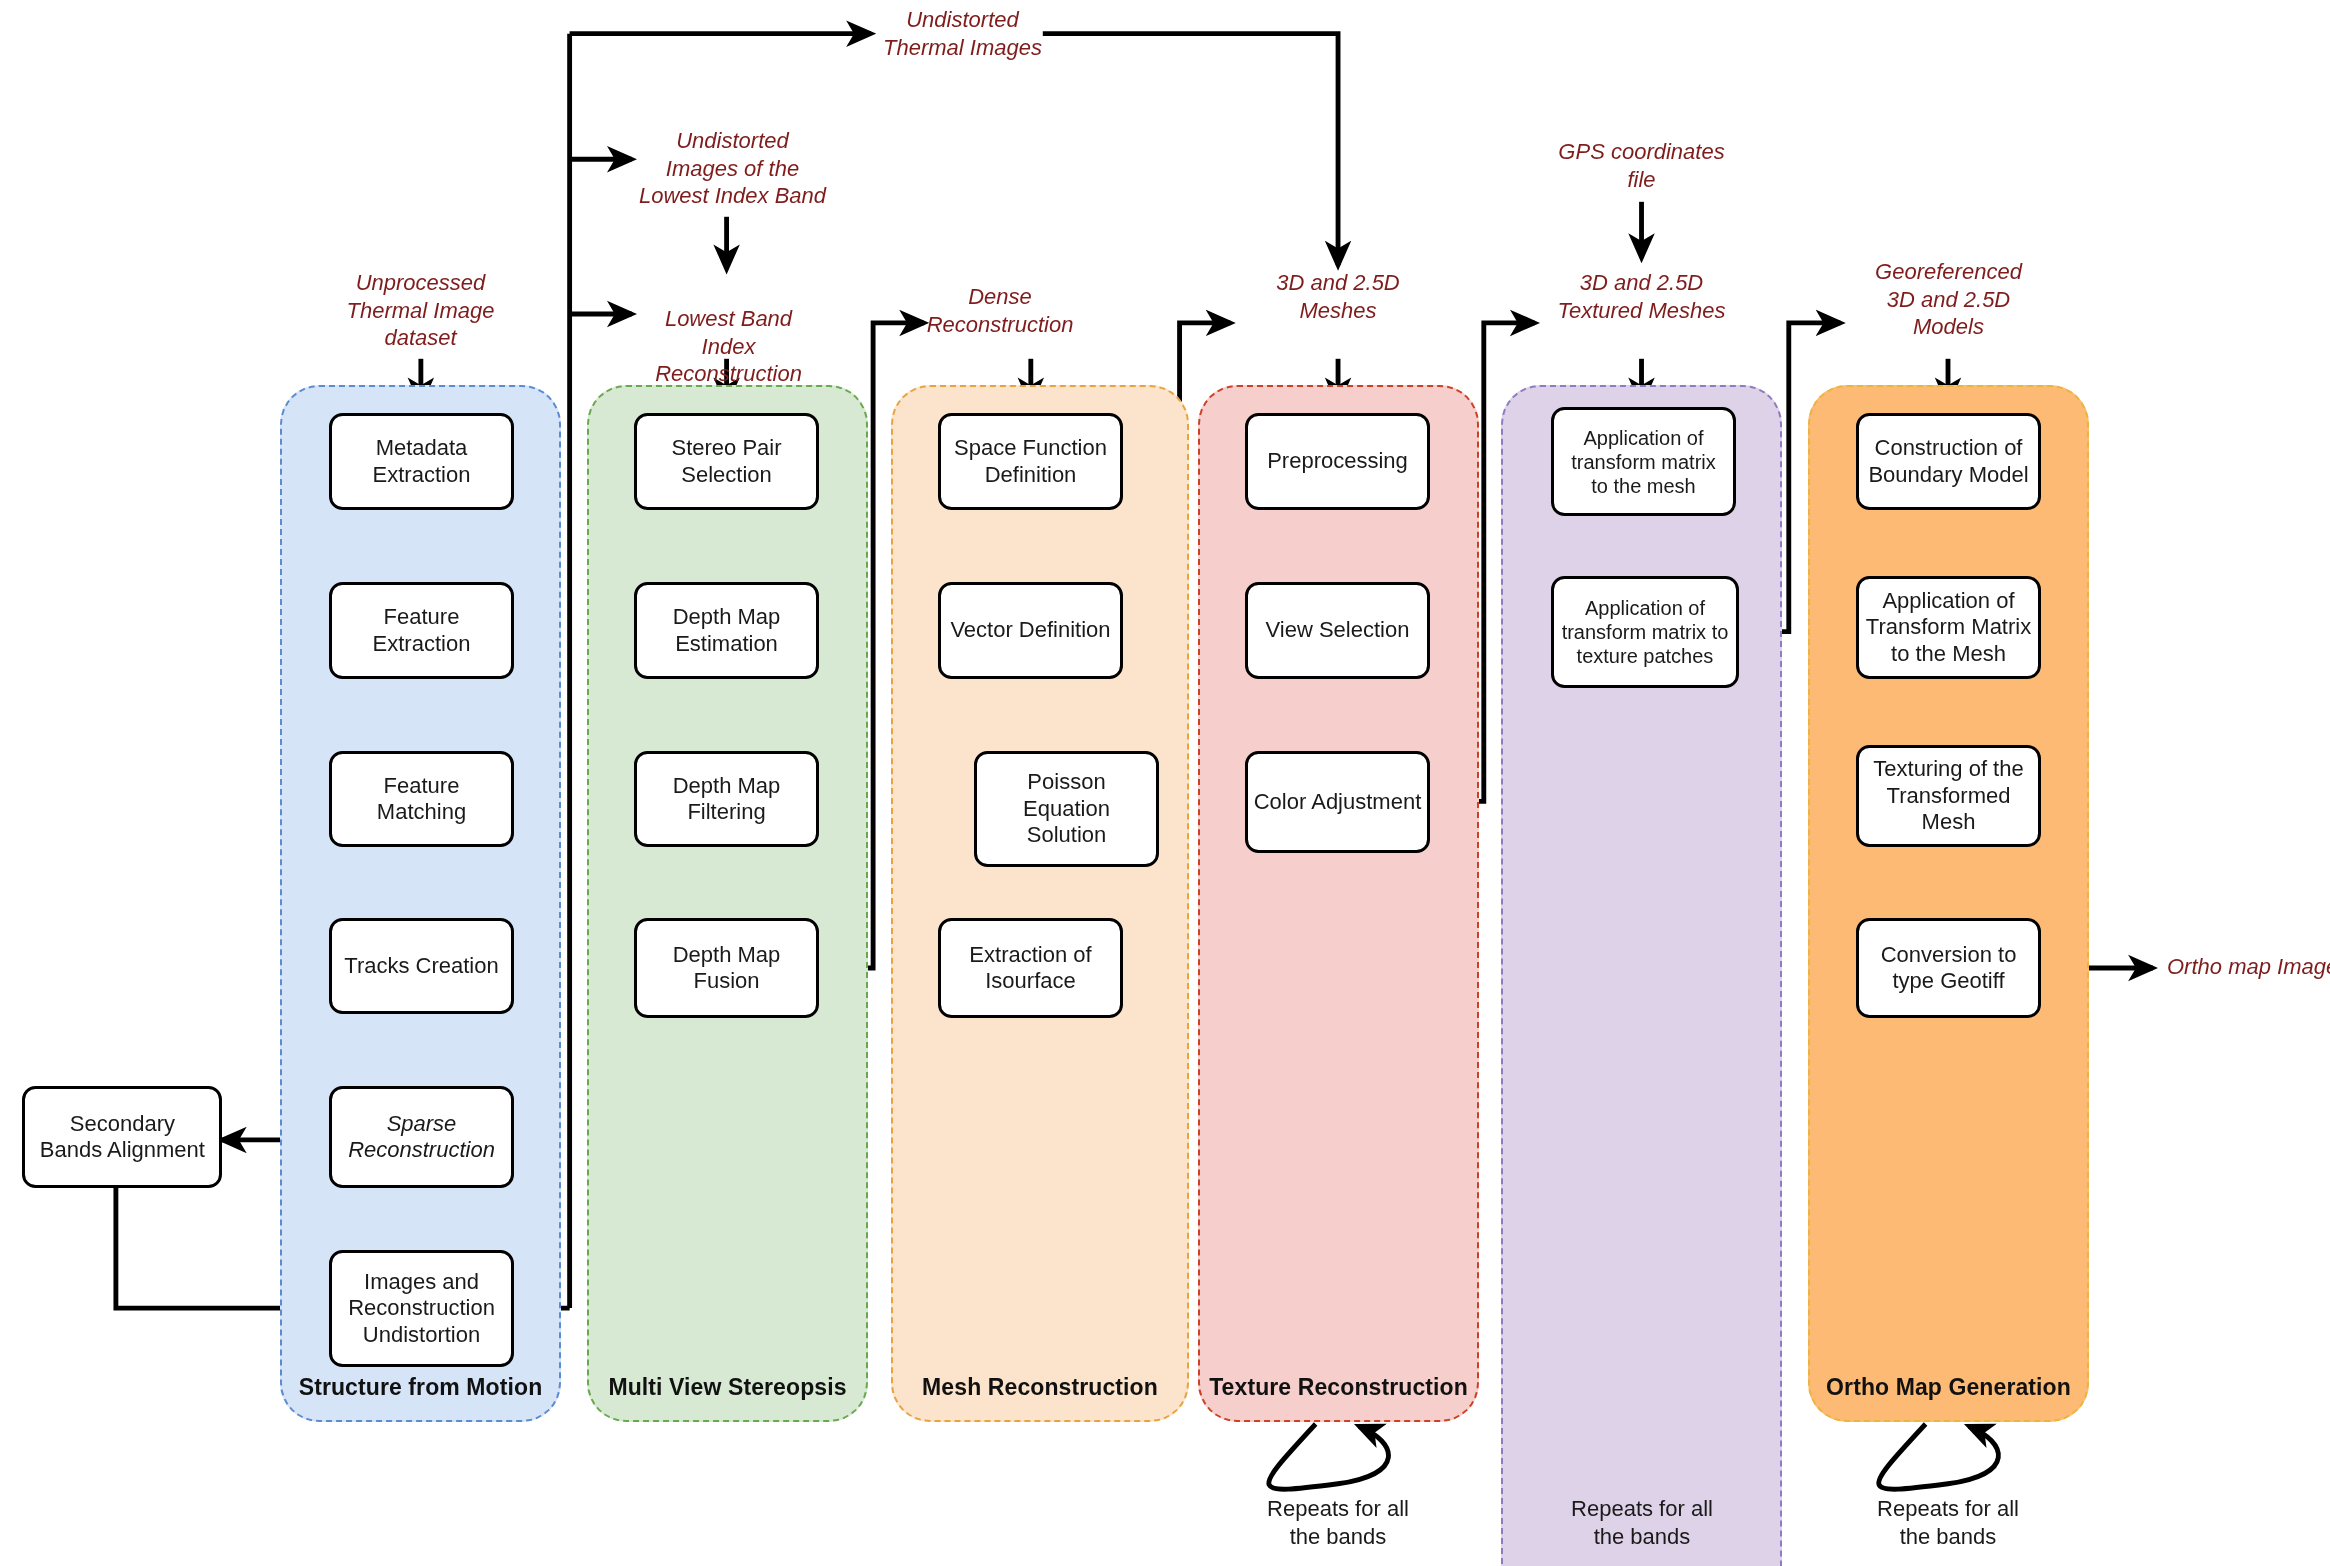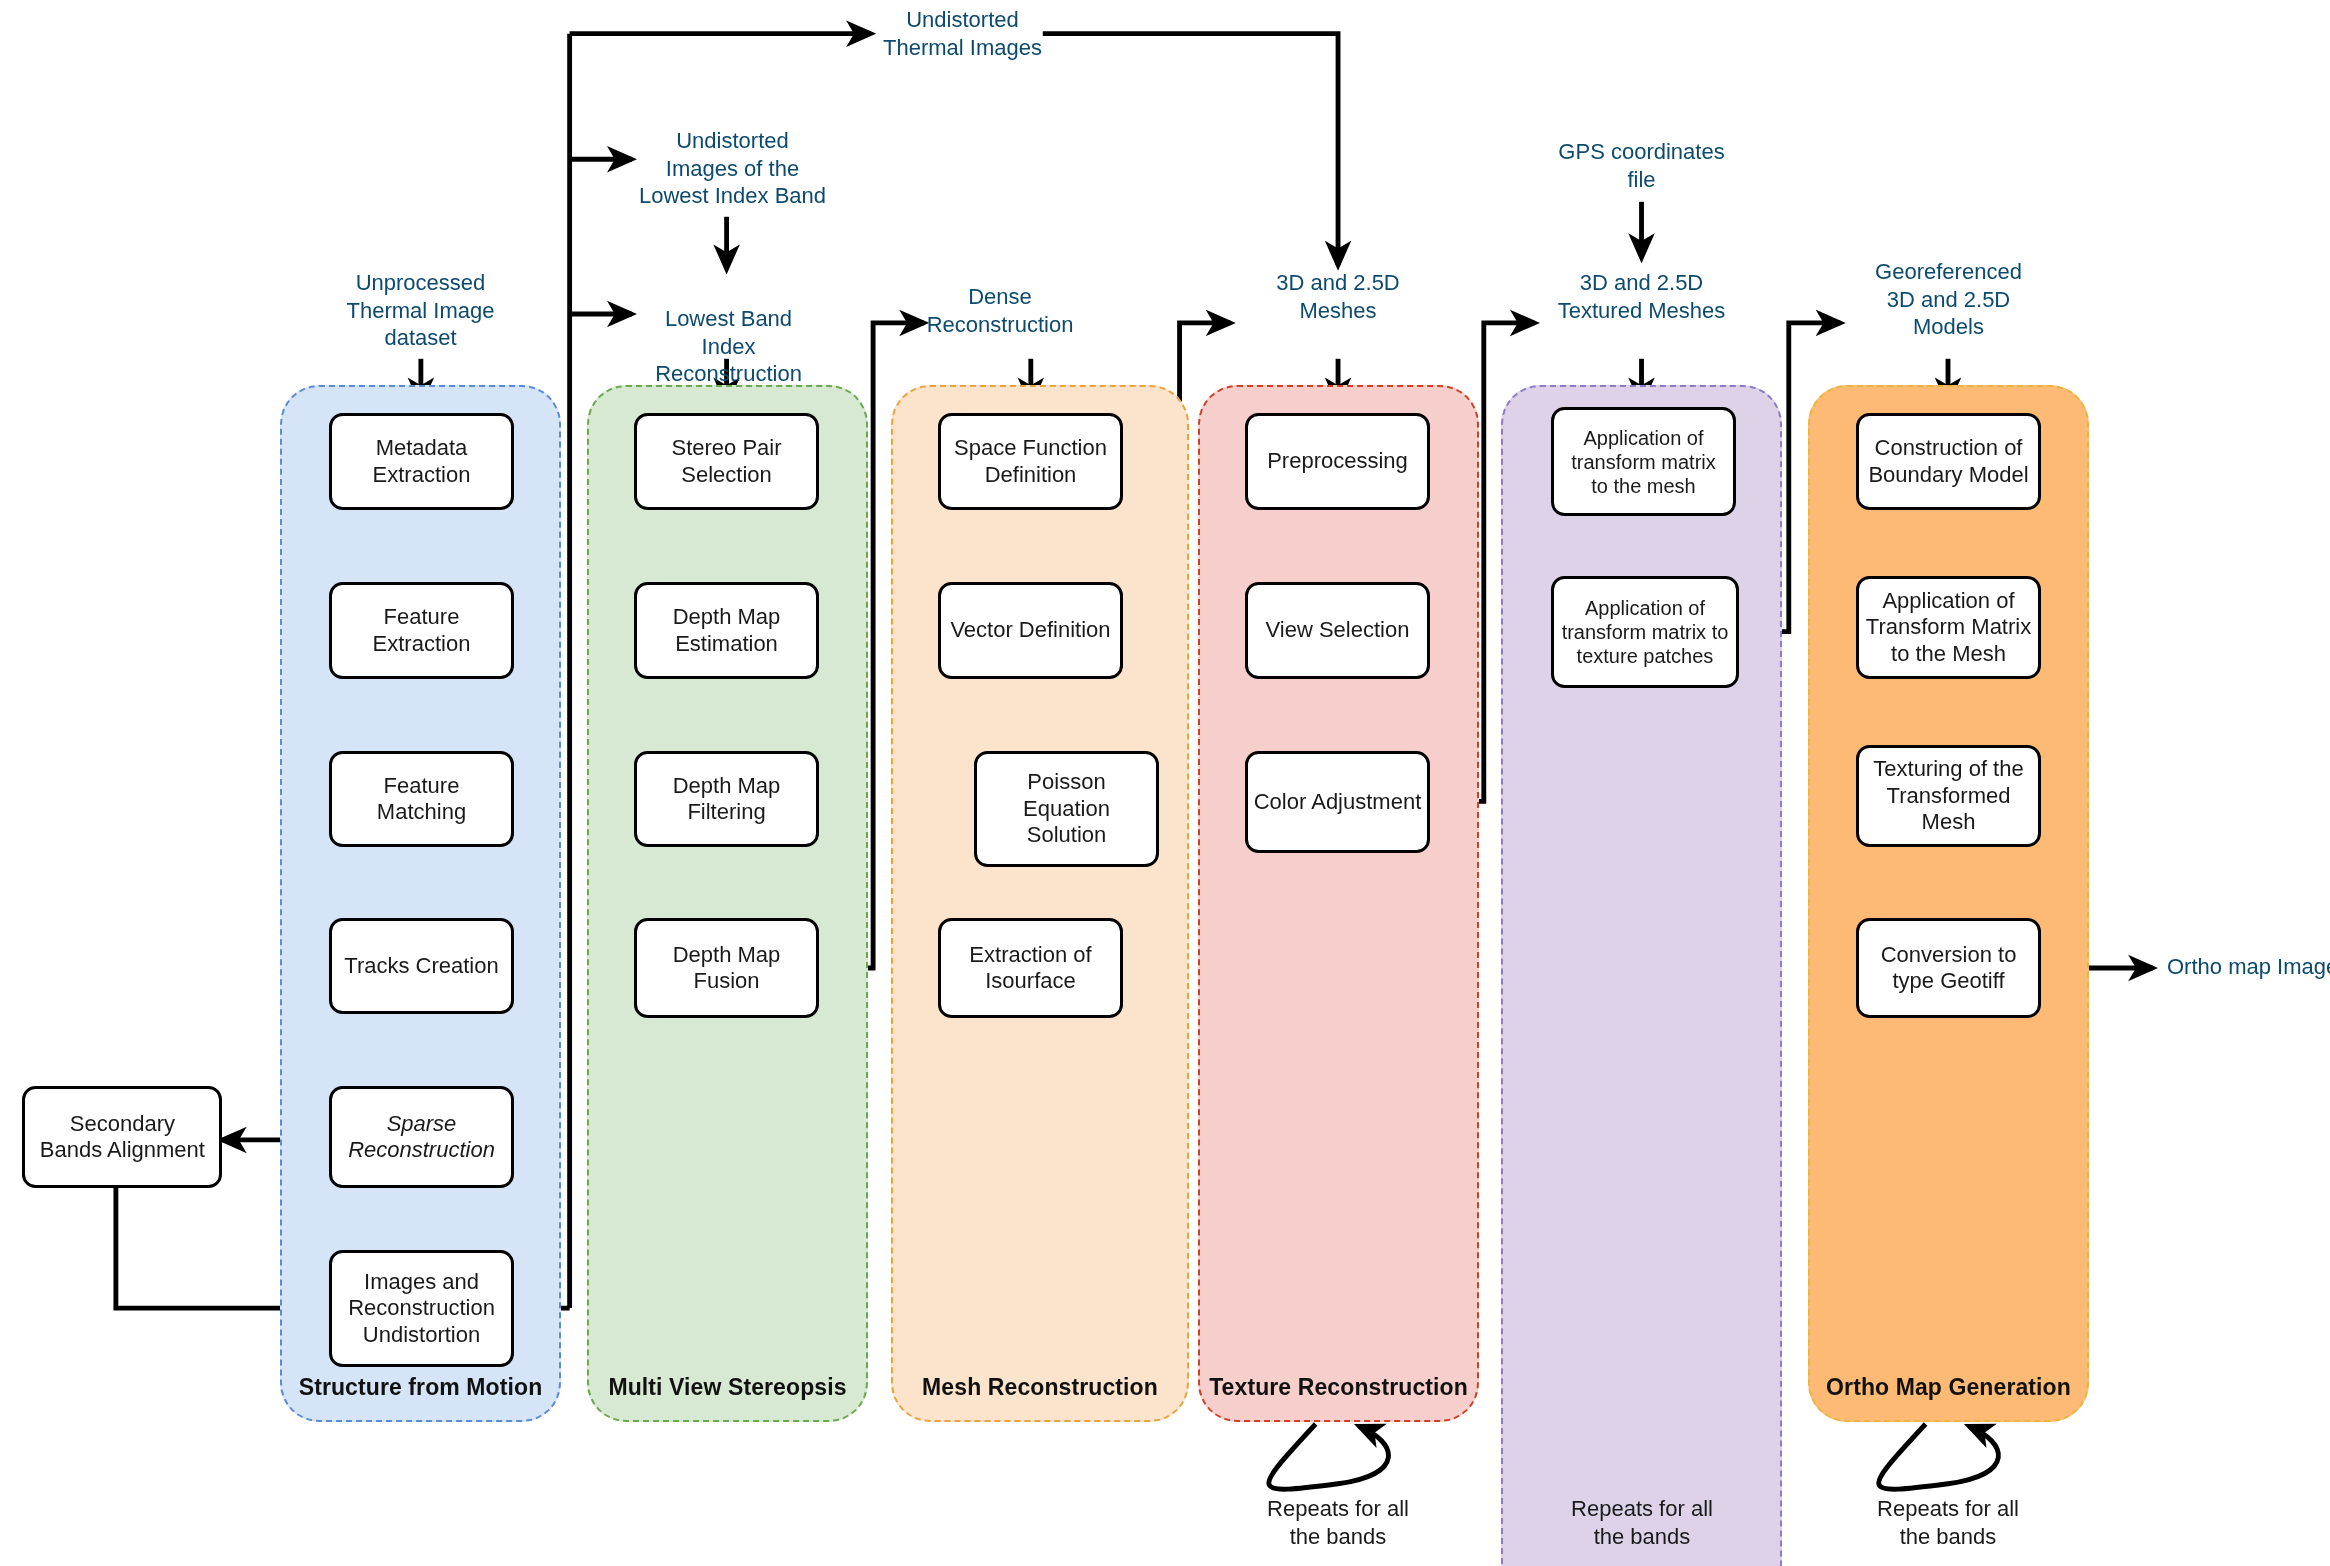--- a/index.html
+++ b/index.html
@@ -50,22 +50,23 @@
     color:#1a1a1a;
     padding:3px 4.5px;
     white-space:pre-line;
   }
 
   .iolabel{
     position:absolute;
     text-align:center;
     font-size:22px;
     line-height:1.25;
-    color:#0c4a6e;
+    color:#7f1d1d;
     white-space:pre-line;
+    font-style:italic;
   }
   .iolabel.left{text-align:left;}
 
   .repeat{
     position:absolute;
     text-align:center;
     font-size:22px;
     line-height:1.27;
     color:#1a1a1a;
     white-space:pre-line;

